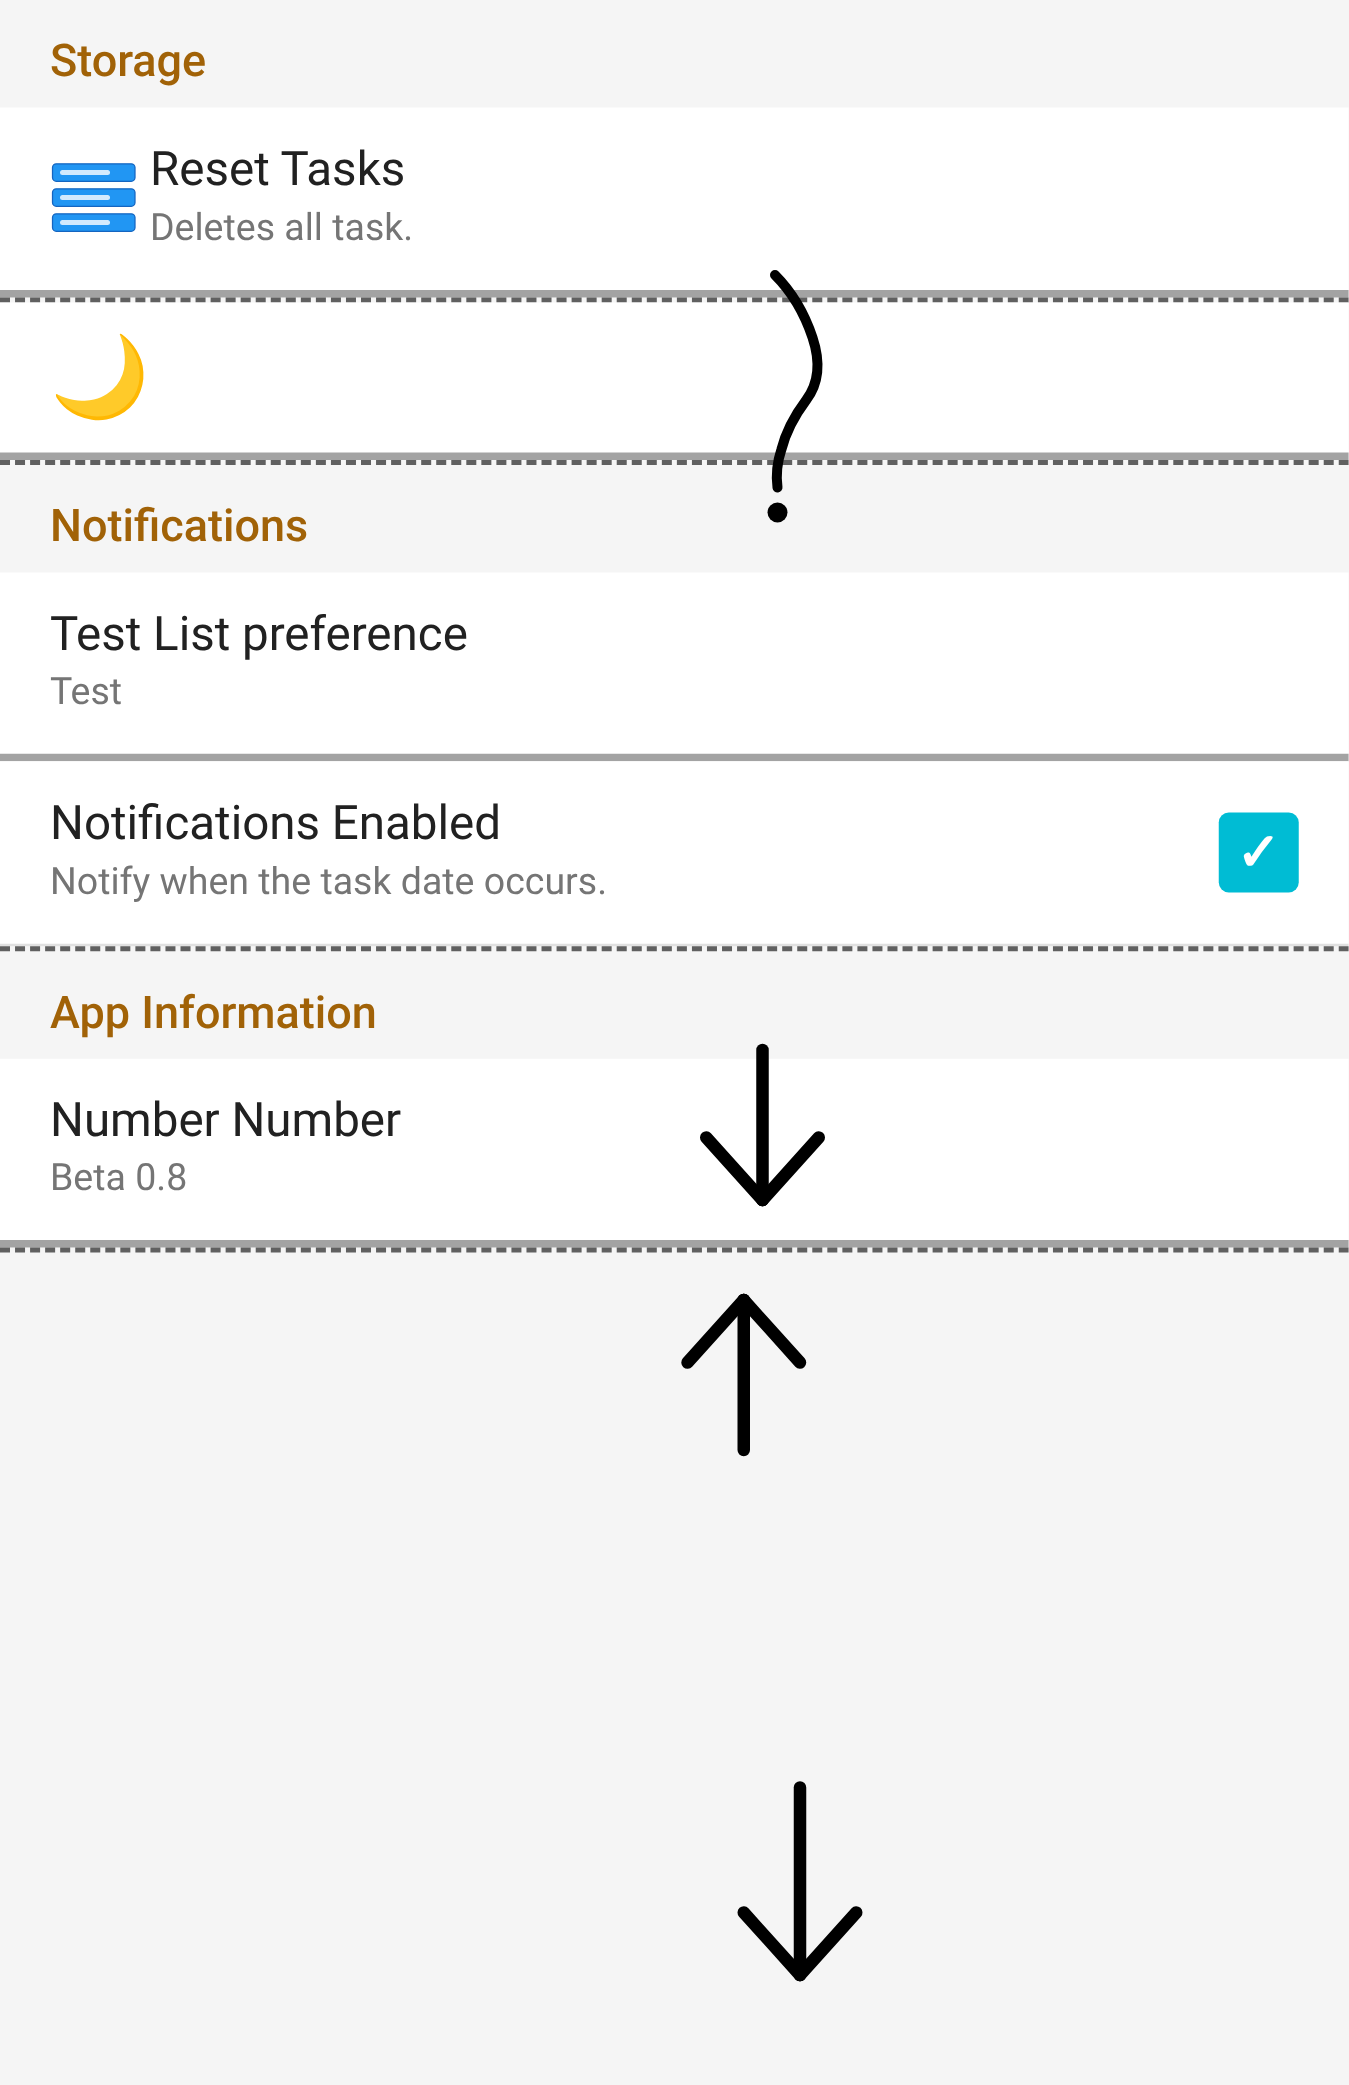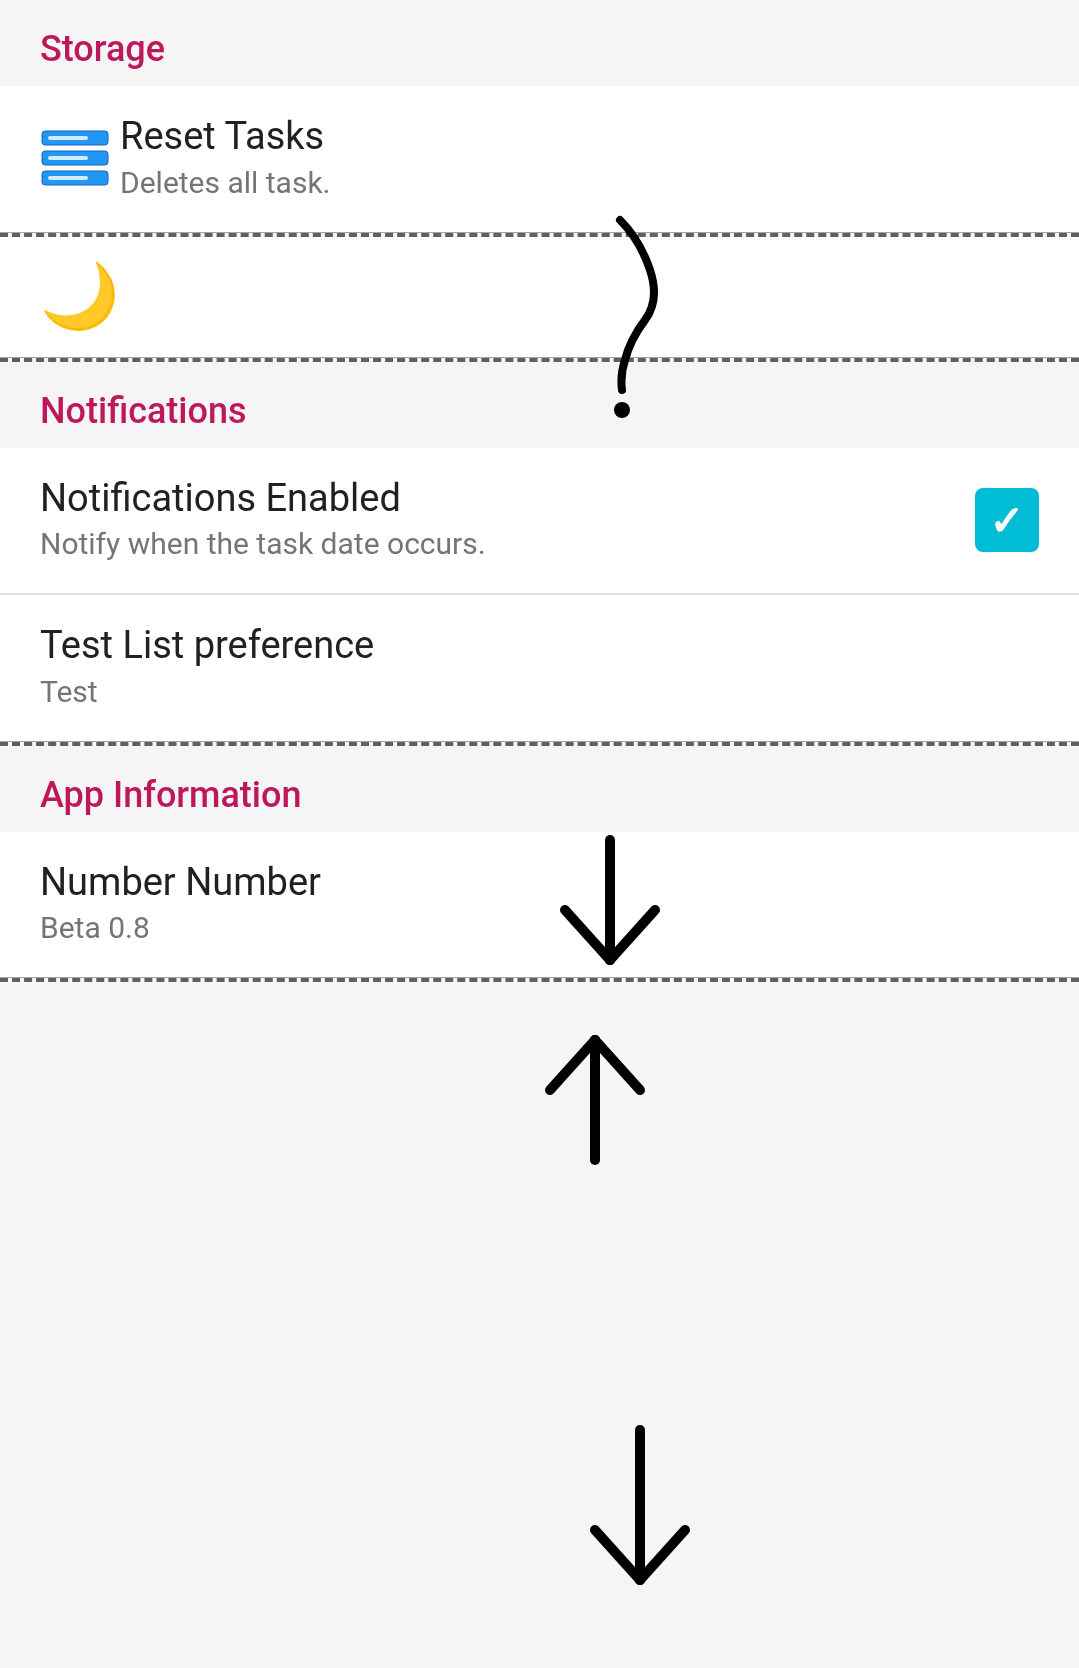--- a/index.html
+++ b/index.html
@@ -13,29 +13,29 @@
       background-color: #f5f5f5;
       width: 1079px;
       min-height: 1668px;
       overflow-x: hidden;
     }
 
     .section-header {
       padding: 28px 40px 16px 40px;
       font-size: 36px;
       font-weight: 500;
-      color: #be185d;
+      color: #a16207;
     }
 
     .setting-item {
       display: flex;
       align-items: center;
       background-color: #ffffff;
       padding: 28px 40px;
-      border-bottom: 1px solid #a3a3a3;
+      border-bottom: 6px solid #a3a3a3;
       position: relative;
     }
 
     .setting-item-icon {
       width: 80px;
       flex-shrink: 0;
       display: flex;
       align-items: center;
       justify-content: flex-start;
     }
@@ -149,34 +149,34 @@
       <span style="font-size: 64px; color: #1565c0; line-height: 1;">🌙</span>
     </div>
   </div>
 
   <hr class="dashed-divider">
 
   <div class="storage-section">
     <div class="section-header">Notifications</div>
   </div>
 
+  <div class="setting-item white-bg">
+    <div class="setting-item-content">
+      <div class="setting-item-title">Test List preference</div>
+      <div class="setting-item-subtitle">Test</div>
+    </div>
+  </div>
+
   <div class="setting-item white-bg" style="border-bottom: 2px solid #e0e0e0;">
     <div class="setting-item-content">
       <div class="setting-item-title">Notifications Enabled</div>
       <div class="setting-item-subtitle">Notify when the task date occurs.</div>
     </div>
     <div class="setting-item-action">
       <div class="checkbox-checked"></div>
-    </div>
-  </div>
-
-  <div class="setting-item white-bg">
-    <div class="setting-item-content">
-      <div class="setting-item-title">Test List preference</div>
-      <div class="setting-item-subtitle">Test</div>
     </div>
   </div>
 
   <hr class="dashed-divider">
 
   <div class="storage-section">
     <div class="section-header">App Information</div>
   </div>
 
   <div class="setting-item white-bg">

